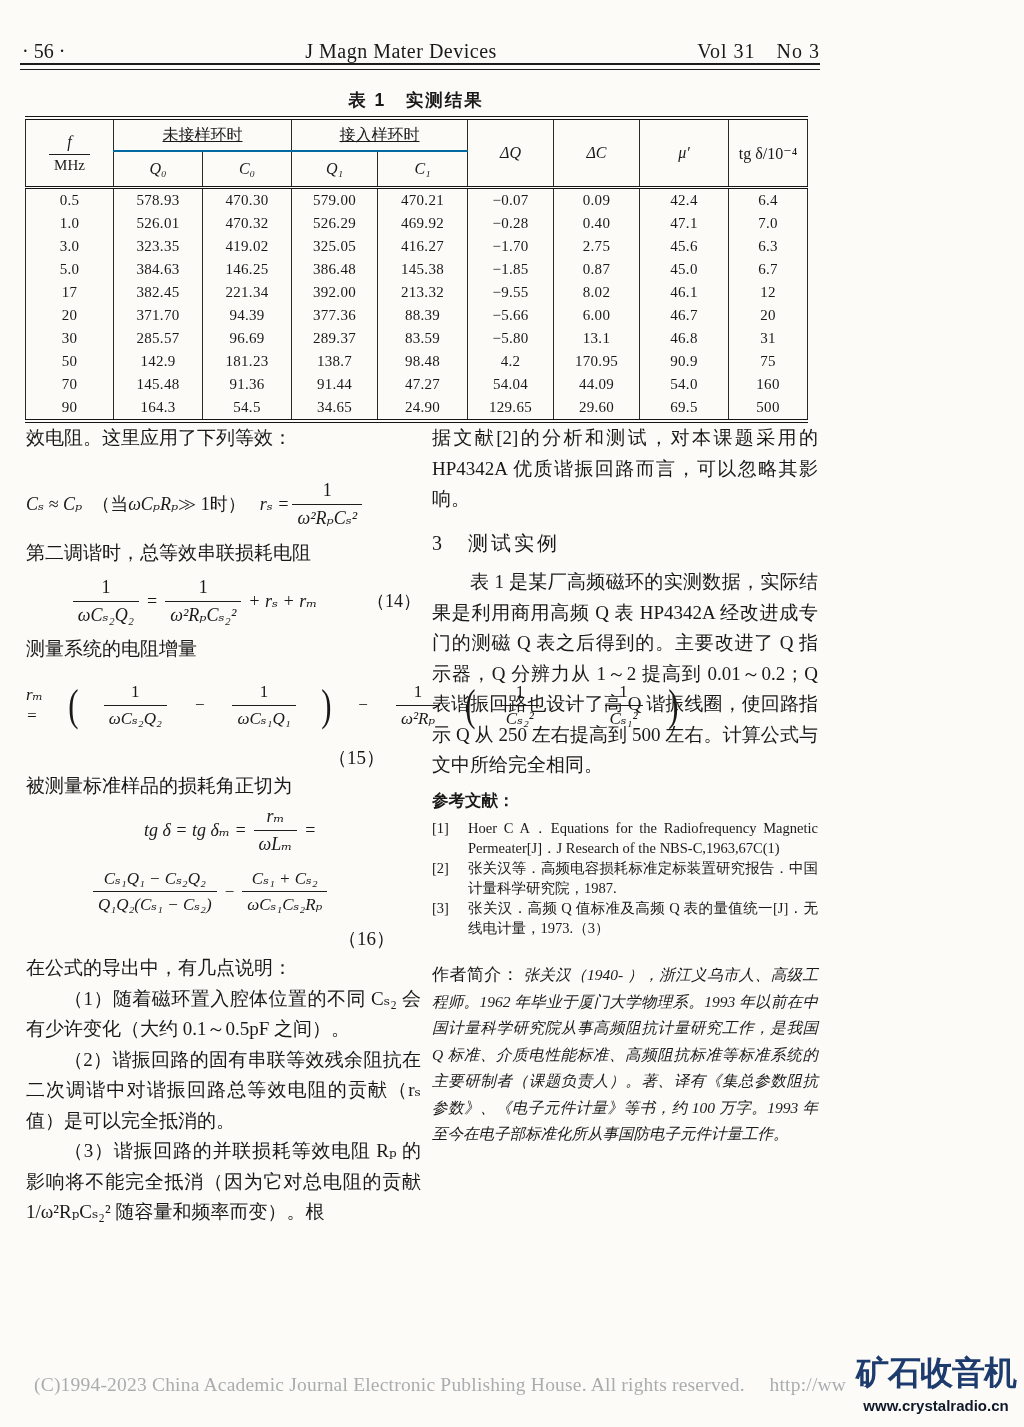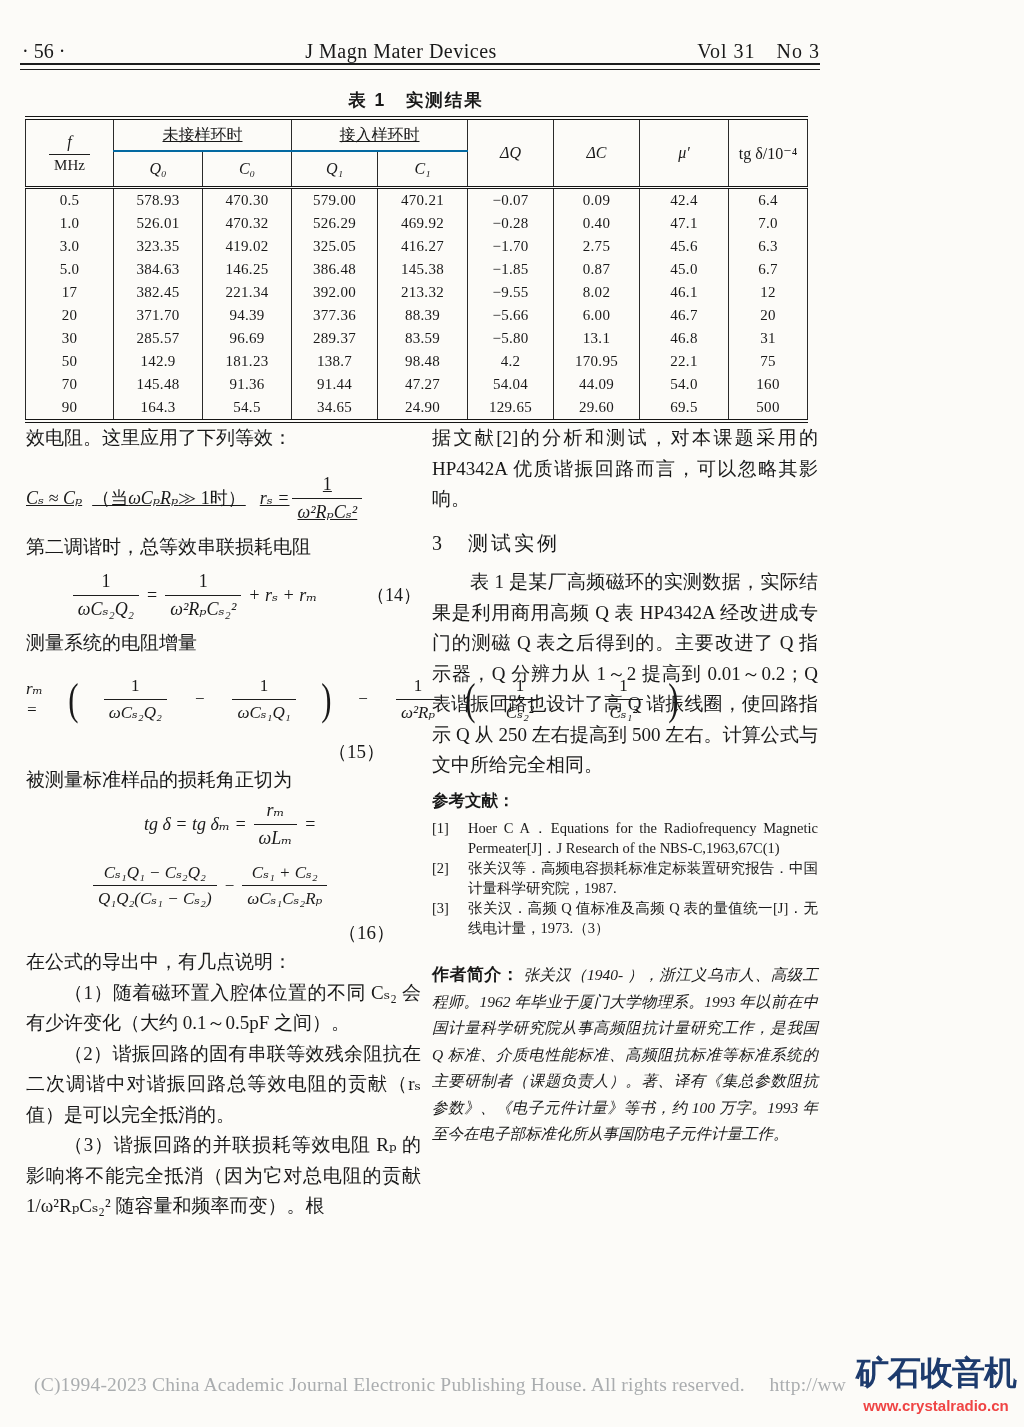--- a/index.html
+++ b/index.html
@@ -39,40 +39,40 @@
   .p{margin:0;}
   .ind{text-indent:2em;}
 
   
   .eq{display:flex;align-items:center;font-size:18px;line-height:1.2;}
   .frac{display:inline-block;text-align:center;vertical-align:middle;margin:0 3px;}
   .frac .num{display:block;padding:0 5px 2px;border-bottom:1.5px solid #1d1d1d;}
   .frac .den{display:block;padding:3px 5px 0;}
   .op{margin:0 5px;}
   .paren{font-size:44px;font-weight:200;transform:scaleX(.7);display:inline-block;line-height:0;}
-  .eq-a{min-height:62px;margin:14px 0 2px;text-decoration:underline;}
+  .eq-a{min-height:62px;margin:20px 0 2px;}
   .eq-a .t2{margin-right:14px;}
   .eq-14{min-height:60px;margin:4px 0 2px;position:relative;justify-content:center;padding-right:60px;}
   .eq-15{min-height:78px;margin:2px 0 0;font-size:17px;gap:20px;}
   .eq-16a{min-height:56px;padding-left:118px;margin-top:2px;}
   .eq-16b{min-height:66px;padding-left:64px;font-size:17px;}
   .eqlabel{font-size:18px;font-style:normal;}
   .lbl-right{text-align:right;padding-right:36px;line-height:26px;height:26px;text-indent:0;}
   .lbl-right16{text-align:right;padding-right:26px;line-height:28px;height:28px;text-indent:0;}
   .eq-14 .eqlabel{position:absolute;right:0;top:50%;transform:translateY(-50%);}
 
   
   .sec-h{font-size:20px;letter-spacing:3px;margin:13px 0 9px;text-indent:0;}
   .ref-h{font-family:"Liberation Sans","DejaVu Sans",sans-serif;font-weight:bold;font-size:16.5px;
          margin:4px 0 4px;text-indent:0;}
   .ref{display:flex;font-size:14.5px;line-height:19.5px;margin-bottom:1px;}
   .ref .no{flex:none;width:36px;}
   .ref .txt{flex:1;text-align:justify;}
   .bio{margin-top:24px;font-size:15.5px;line-height:26.5px;font-style:italic;}
-  .bio-label{font-style:normal;font-family:"Liberation Sans","DejaVu Sans",sans-serif;font-weight:bold;font-size:17px;}
+  .bio-label{font-style:normal;font-family:"Liberation Sans","DejaVu Sans",sans-serif;font-weight:normal;font-size:17px;}
 
   
   .copyright{position:absolute;left:34px;top:1371px;font-size:19.5px;color:#aaadaf;white-space:nowrap;letter-spacing:.2px;}
   .logo{position:absolute;right:0px;top:1355px;width:176px;text-align:center;}
   .logo-title{font-family:Liberation Mono, monospace;font-weight:bold;font-size:33px;
               letter-spacing:-1px;line-height:42px;}
   .logo-url{font-family:"Liberation Sans","DejaVu Sans",sans-serif;font-weight:bold;font-size:15px;line-height:18px;}
 </style>
 </head>
 <body>
@@ -200,21 +200,21 @@
           <td>31</td>
       </tr>
       <tr>
         <td>50</td>
           <td>142.9</td>
           <td>181.23</td>
           <td>138.7</td>
           <td>98.48</td>
           <td>4.2</td>
           <td>170.95</td>
-          <td>22.1</td>
+          <td>90.9</td>
           <td>75</td>
       </tr>
       <tr>
         <td>70</td>
           <td>145.48</td>
           <td>91.36</td>
           <td>91.44</td>
           <td>47.27</td>
           <td>54.04</td>
           <td>44.09</td>
@@ -350,16 +350,16 @@
 
     <p class="p bio">
       <span class="bio-label">作者简介：</span>
       <span>张关汉（1940- ），浙江义乌市人、高级工程师。1962 年毕业于厦门大学物理系。1993 年以前在中国计量科学研究院从事高频阻抗计量研究工作，是我国 Q 标准、介质电性能标准、高频阻抗标准等标准系统的主要研制者（课题负责人）。著、译有《集总参数阻抗参数》、《电子元件计量》等书，约 100 万字。1993 年至今在电子部标准化所从事国防电子元件计量工作。</span>
     </p>
   </div>
 
   <div class="copyright">(C)1994-2023 China Academic Journal Electronic Publishing House. All rights reserved.　 http://ww</div>
   <div class="logo">
     <div class="logo-title" style="color: rgb(29, 59, 109);">矿石收音机</div>
-    <div class="logo-url" style="color: #ef4444;">www.crystalradio.cn</div>
+    <div class="logo-url" style="color: #0f172a;">www.crystalradio.cn</div>
   </div>
 
 </div>
 
 </body></html>

